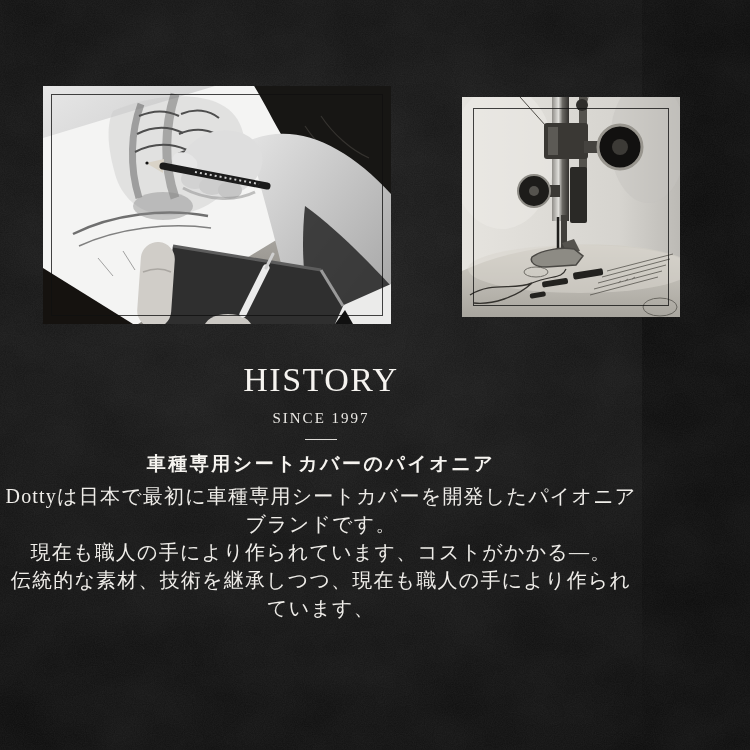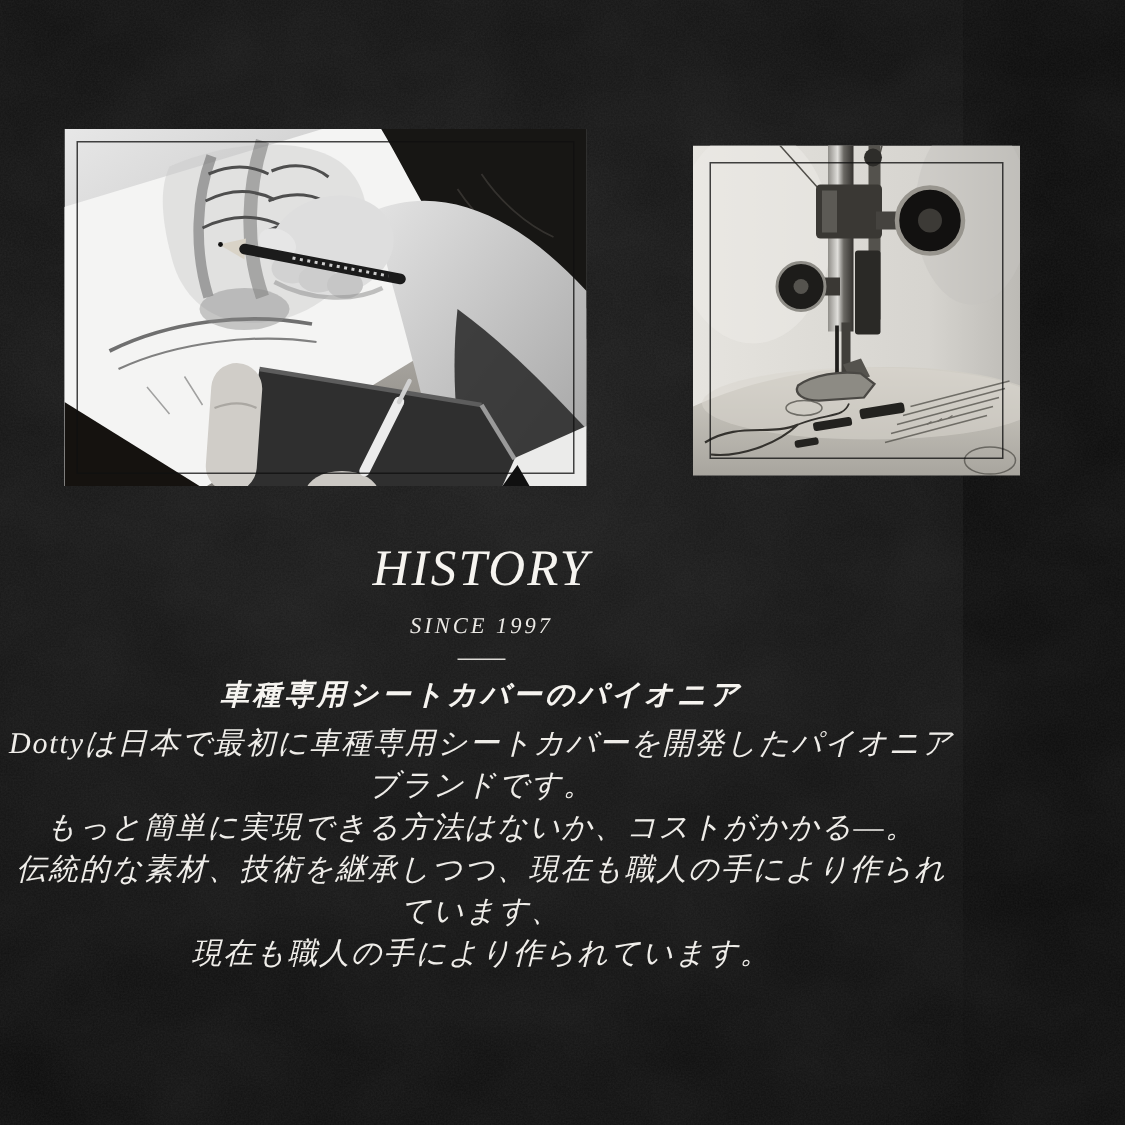--- a/index.html
+++ b/index.html
@@ -4,21 +4,20 @@
 <style>
   html,body{margin:0;padding:0;}
   body{
     width:750px;height:750px;overflow:hidden;
     background:#0a0a0a;
     font-family:"Liberation Serif","DejaVu Serif",serif;
   }
   .page{
     position:relative;width:642px;height:750px;
     background:radial-gradient(ellipse 640px 520px at 50% 40%, #1a1a1a 0%, #121212 50%, #0a0a0a 100%);
-    font-style:italic;
   }
   .noise{position:absolute;left:0;top:0;width:750px;height:750px;pointer-events:none;}
   .photo{position:absolute;margin:0;padding:0;}
   .photo svg{display:block;width:100%;height:100%;}
   .photo-left{left:43px;top:86px;width:348px;height:238px;}
   .photo-right{left:462px;top:97px;width:218px;height:220px;}
   .inner-frame{position:absolute;border:1px solid rgba(15,15,15,0.78);pointer-events:none;}
   .photo-left .inner-frame{left:8px;top:8px;right:8px;bottom:8px;}
   .photo-right .inner-frame{left:11px;top:11px;right:11px;bottom:11px;}
   .title-block{position:absolute;left:0;right:0;top:362px;text-align:center;color:#f4f2ee;}
@@ -213,18 +212,17 @@
 
   <div class="title-block">
     <h1>HISTORY</h1>
     <div class="since">SINCE 1997</div>
     <div class="divider"></div>
     <h2 class="jp-heading">車種専用シートカバーのパイオニア</h2>
   </div>
 
   <div class="paragraph">
     <div>Dottyは日本で最初に車種専用シートカバーを開発したパイオニアブランドです。</div>
-    <div>もっと簡単に実現できる方法はないか、コストがかかる―。</div>
+    <div>現在も職人の手により作られています、コストがかかる―。</div>
     <div>伝統的な素材、技術を継承しつつ、現在も職人の手により作られています、</div>
-    <div>現在も職人の手により作られています。</div>
   </div>
 
 </div>
 
 </body></html>

